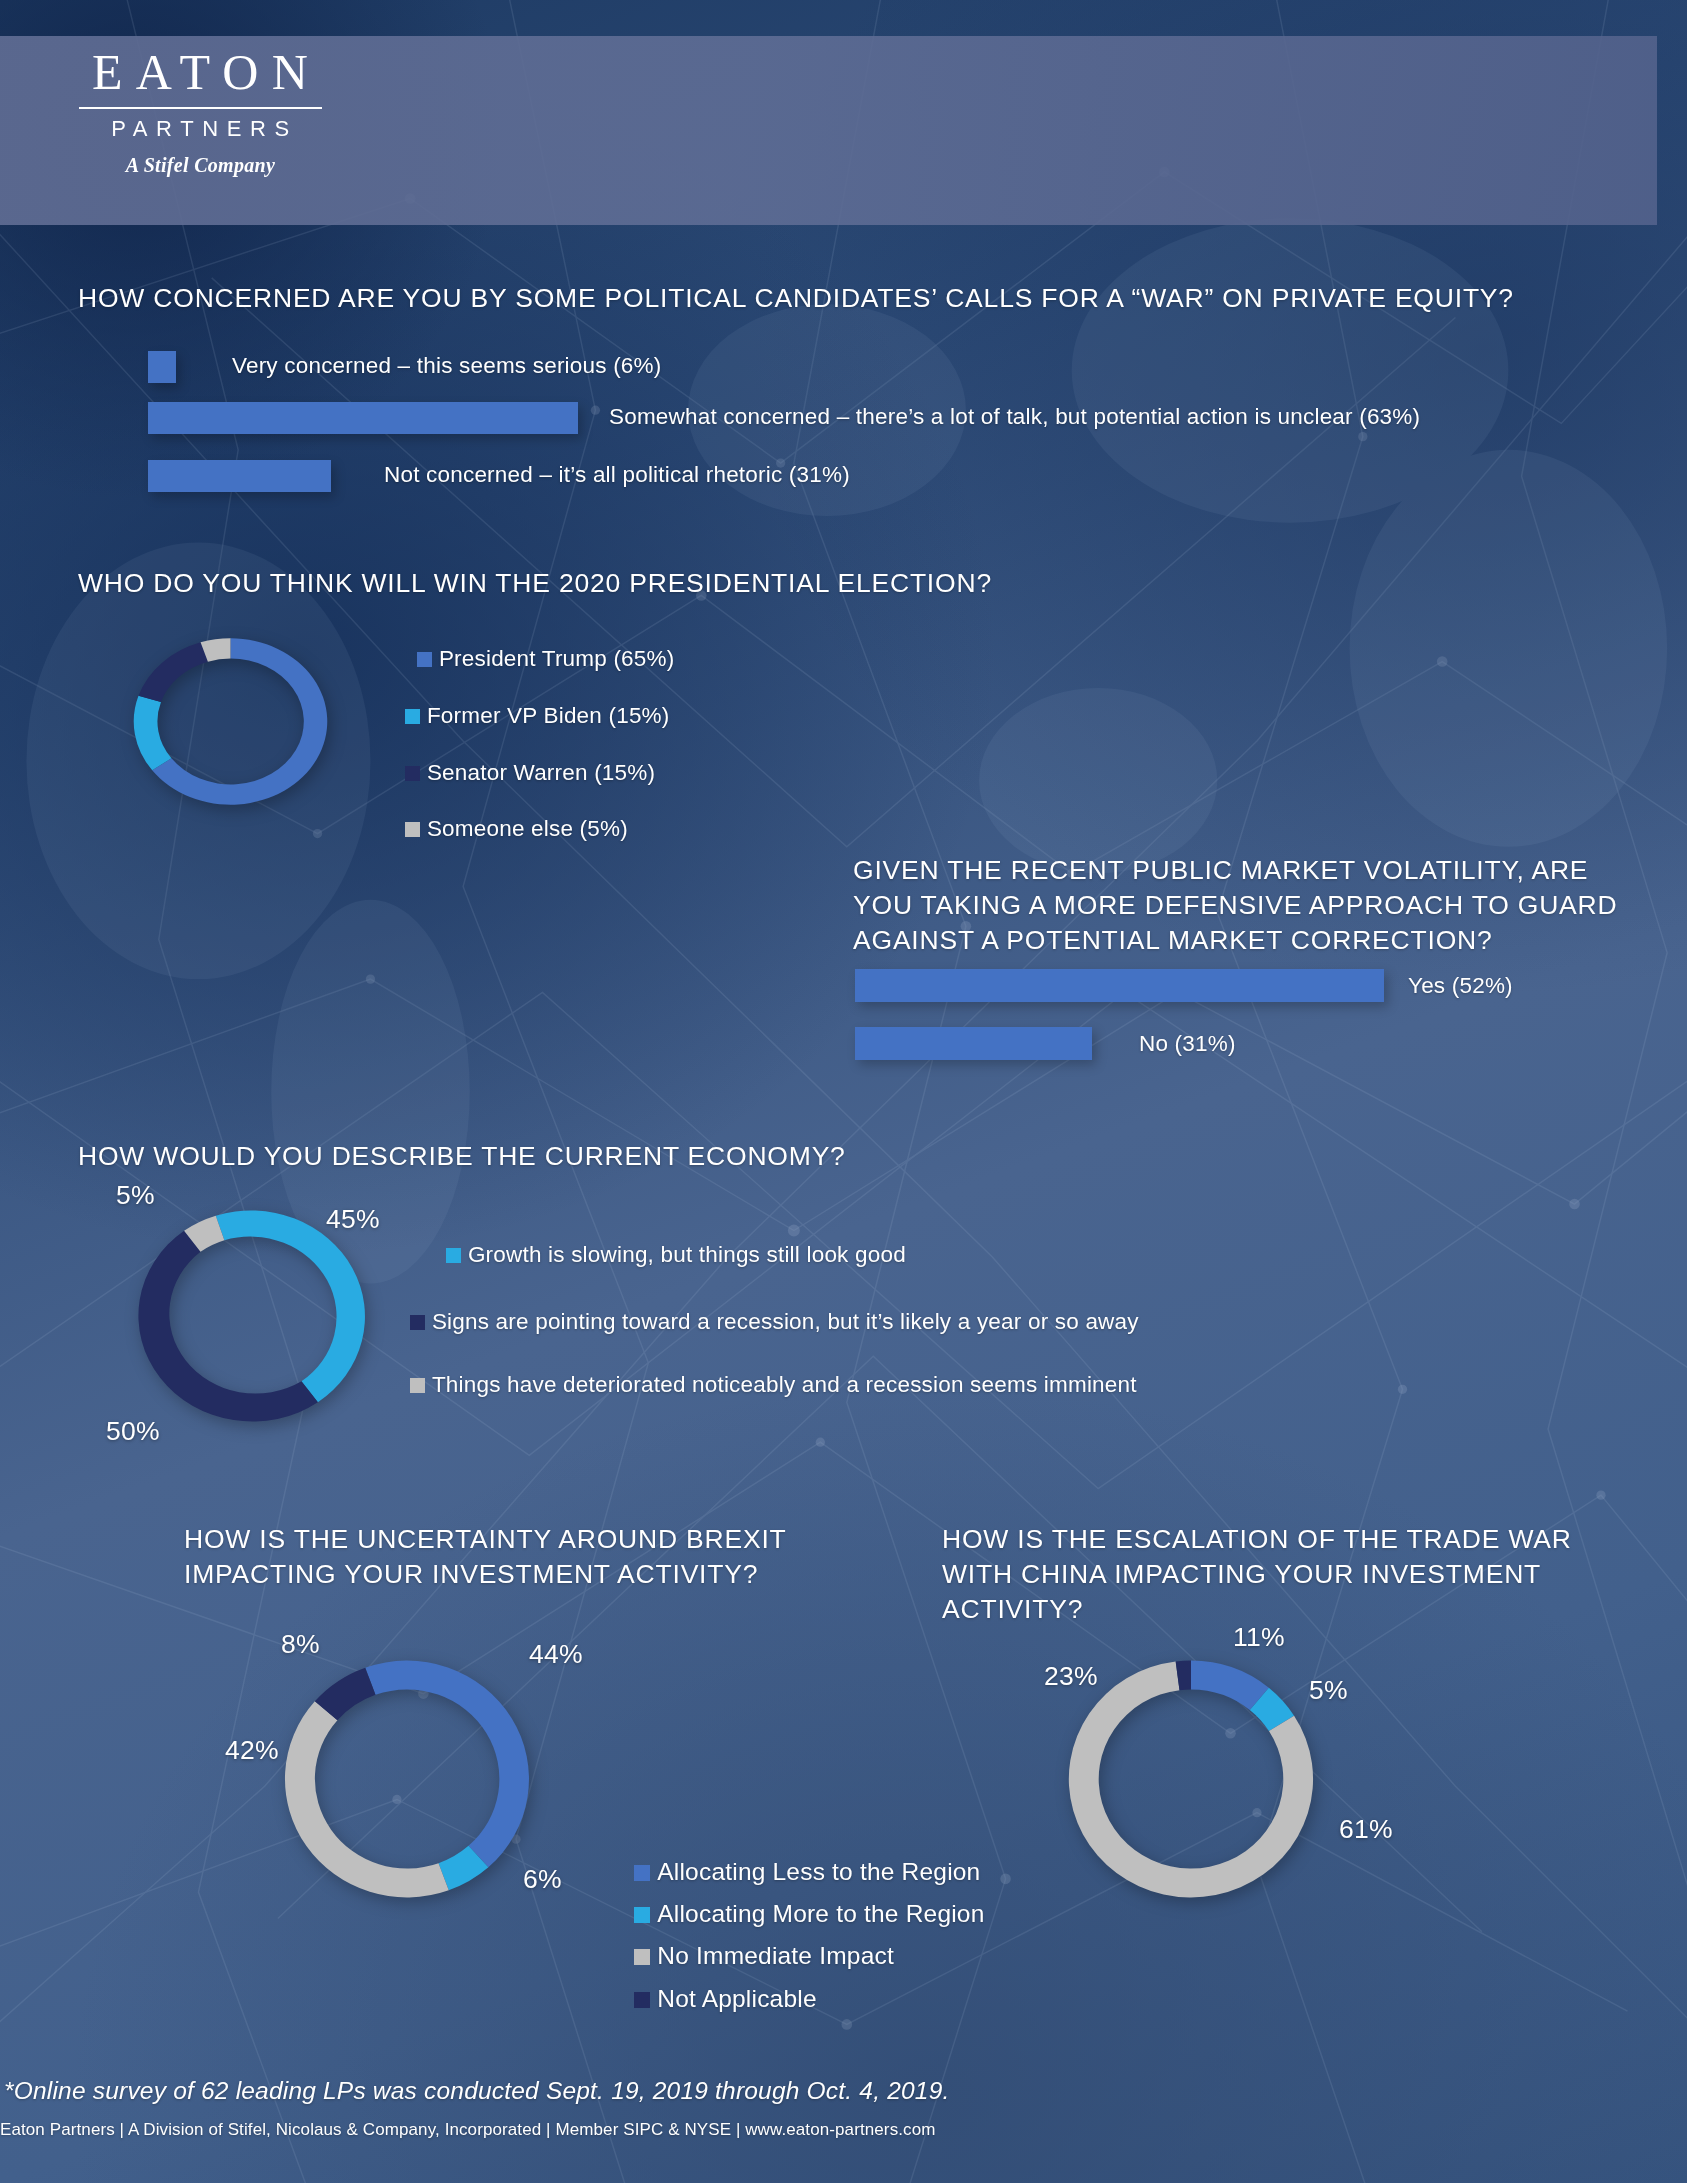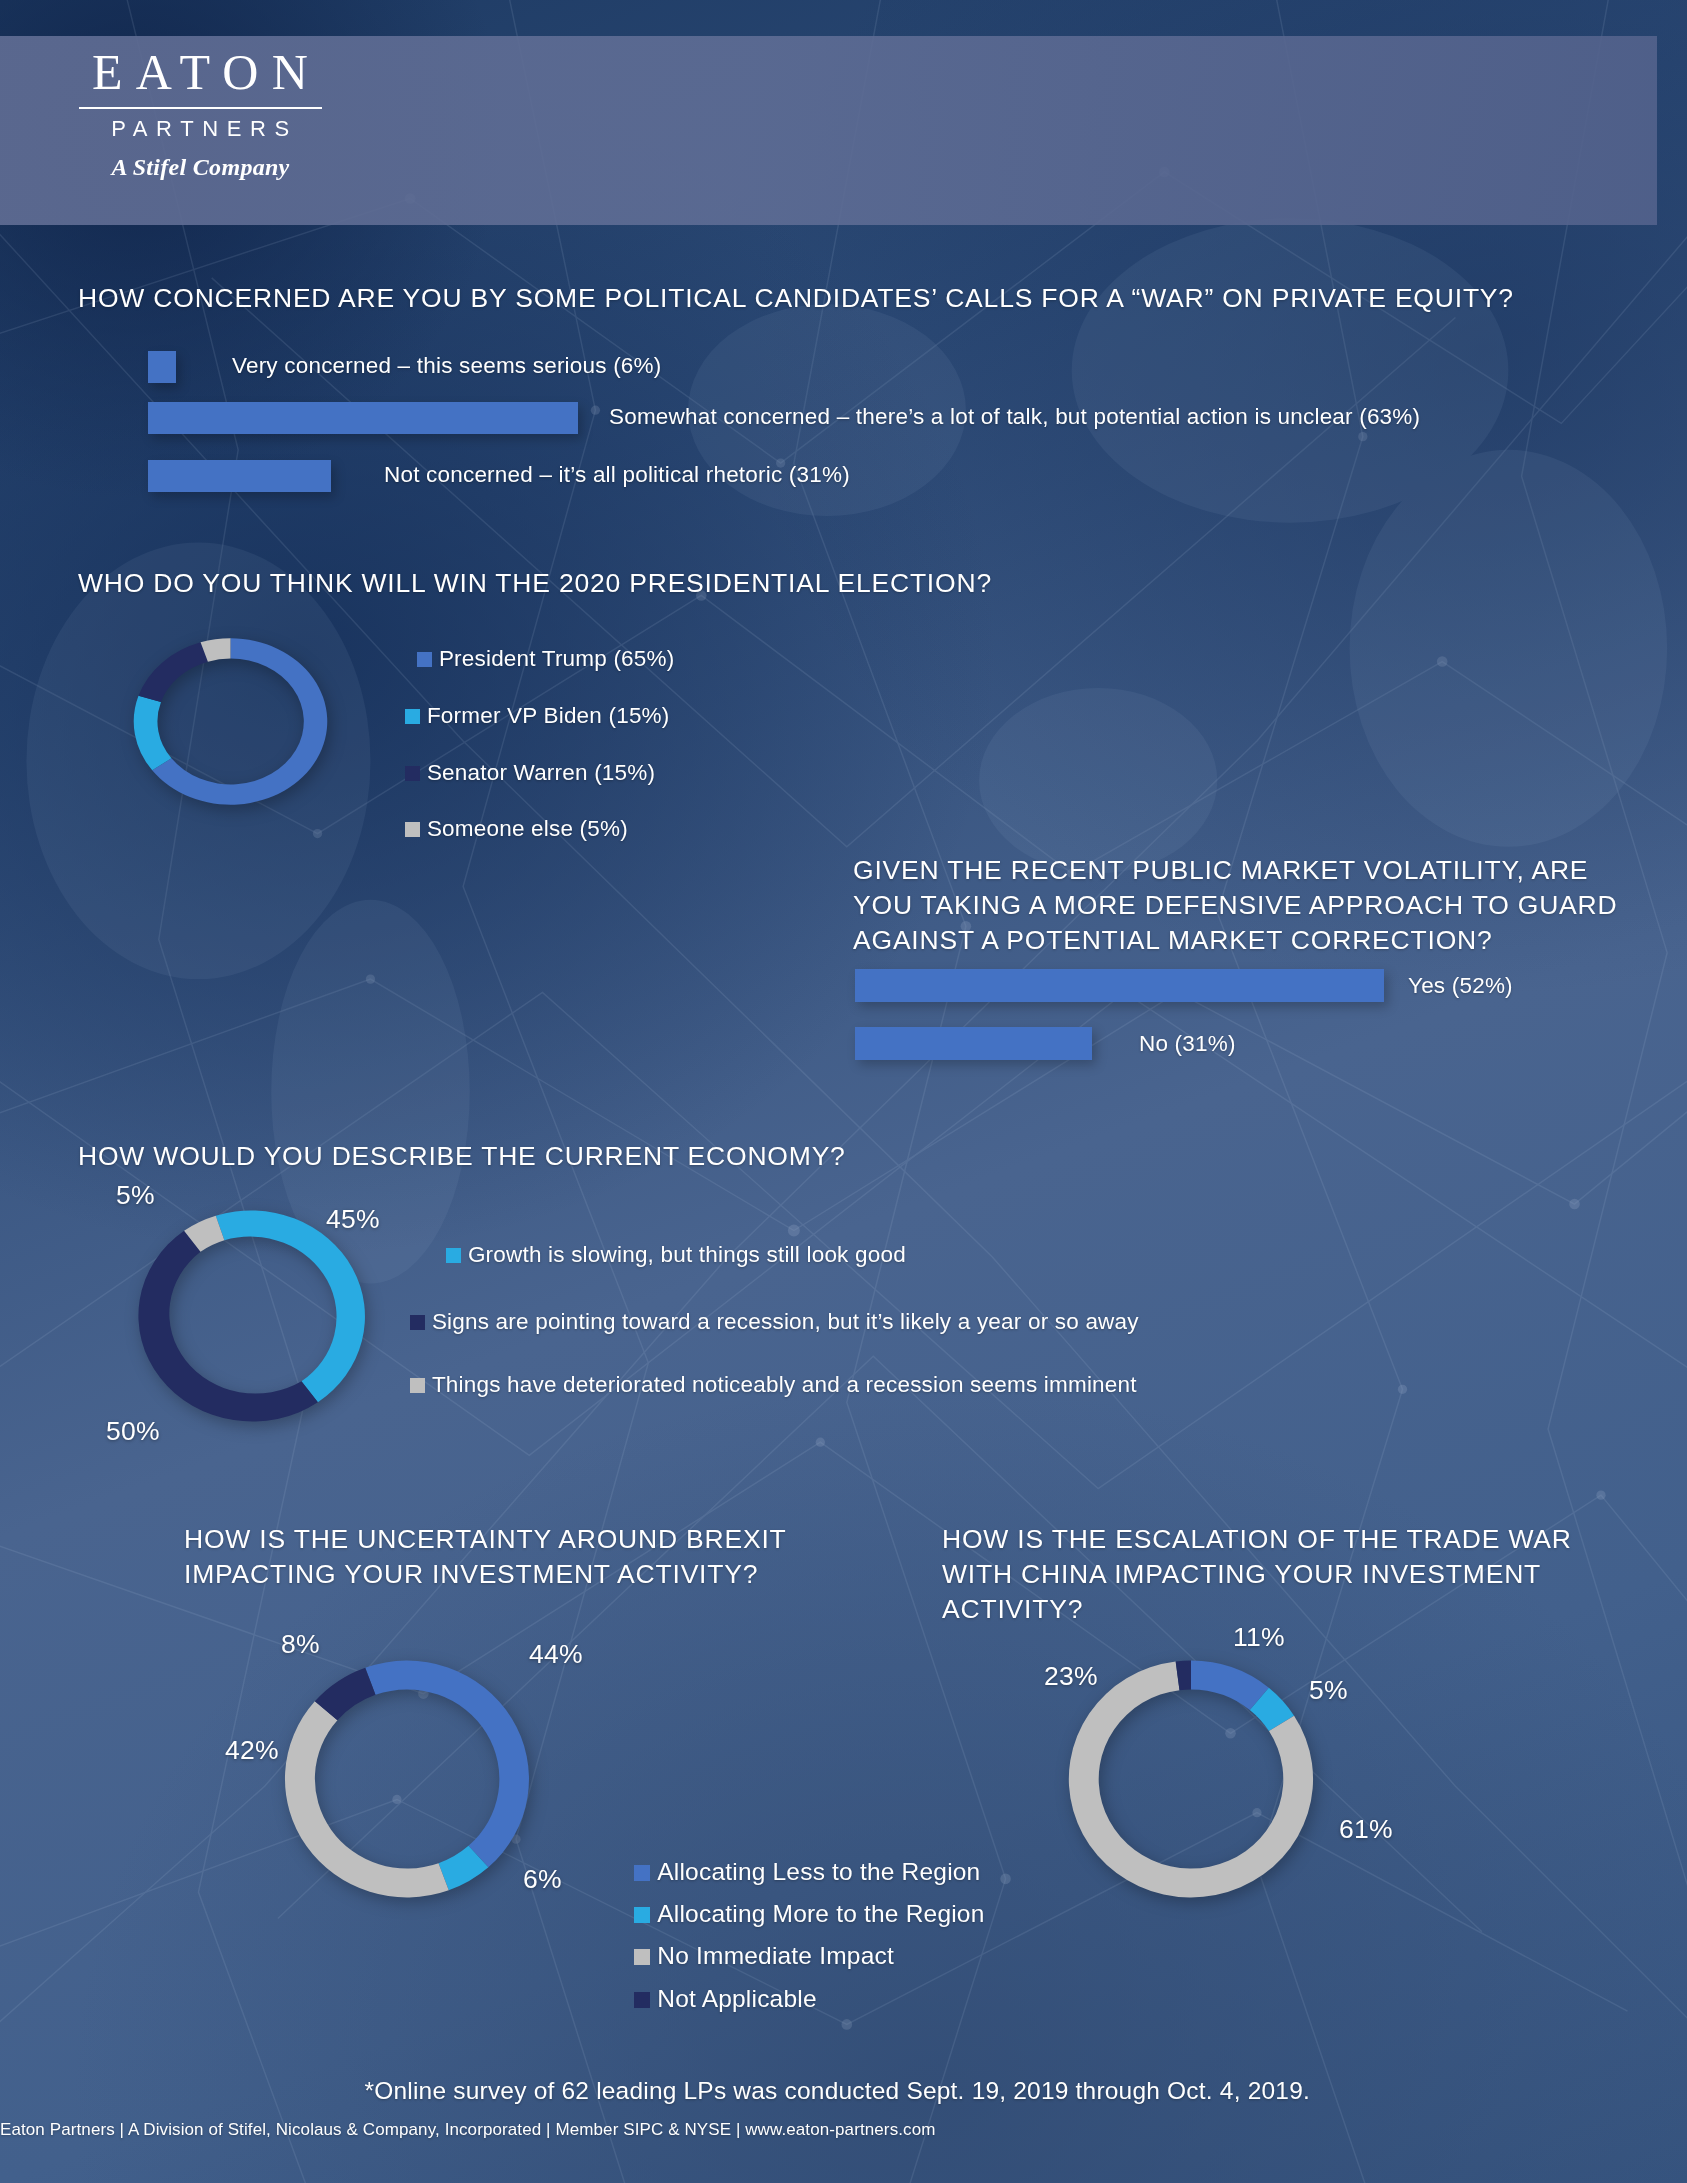--- a/index.html
+++ b/index.html
@@ -35,21 +35,21 @@
     font-family: "Liberation Serif", serif;
     font-size: 50px; letter-spacing: 13.2px; color: #fff; font-weight: 400;
     line-height: 1; padding-left: 12px;
   }
   .logo-rule { width: 243px; height: 2px; background: #fff; margin: 10.6px auto 9.3px; }
   .logo-partners {
     font-size: 22px; letter-spacing: 8.6px; color: #fff; padding-left: 8px; line-height: 1;
   }
   .logo-stifel {
     font-family: "Liberation Serif", serif;
-    font-style: italic; font-weight: 700; font-size: 24px; color: #fff;
+    font-style: italic; font-weight: 700; font-size: 20px; color: #fff;
     margin-top: 13.2px; letter-spacing: 0.3px;
   }
   .title-block { position: absolute; right: 30px; top: 2.6px; text-align: right; }
   .title-main {
     font-family: "Liberation Serif", serif;
     font-size: 85px; color: #fff; letter-spacing: 0.7px; line-height: 1.18; white-space: nowrap;
   }
   .title-date {
     font-size: 32px; color: #fff; letter-spacing: 2px; margin-top: 8px; margin-right: 5.3px;
   }
@@ -274,15 +274,15 @@
 <div class="lbl" style="left:634px; top:1900px; font-size:24.5px;">
   <span class="sw" style="background:#29abe2;width:16px;height:16px;"></span><span>Allocating More to the Region</span>
 </div>
 <div class="lbl" style="left:634px; top:1942px; font-size:24.5px;text-align:right;">
   <span class="sw" style="background:#bfbfbf;width:16px;height:16px;"></span><span>No Immediate Impact</span>
 </div>
 <div class="lbl" style="left:634px; top:1985px; font-size:24.5px;">
   <span class="sw" style="background:#232c61;width:16px;height:16px;"></span><span>Not Applicable</span>
 </div>
 
-<div class="footer-1" style="left:15px; top:2077px; width:1667px; text-align:center; padding-right:22.5px;">*Online survey of 62 leading LPs was conducted Sept. 19, 2019 through Oct. 4, 2019.</div>
+<div class="footer-1" style="left:4px; top:2077px; width:1667px; text-align:left; padding-right:22.5px;font-style:italic;">*Online survey of 62 leading LPs was conducted Sept. 19, 2019 through Oct. 4, 2019.</div>
 <div class="footer-2" style="left:0; top:2120px; width:1667px; text-align:left; padding-right:22.5px;">Eaton Partners | A Division of Stifel, Nicolaus &amp; Company, Incorporated | Member SIPC &amp; NYSE | www.eaton-partners.com</div>
 
 
 </body></html>

